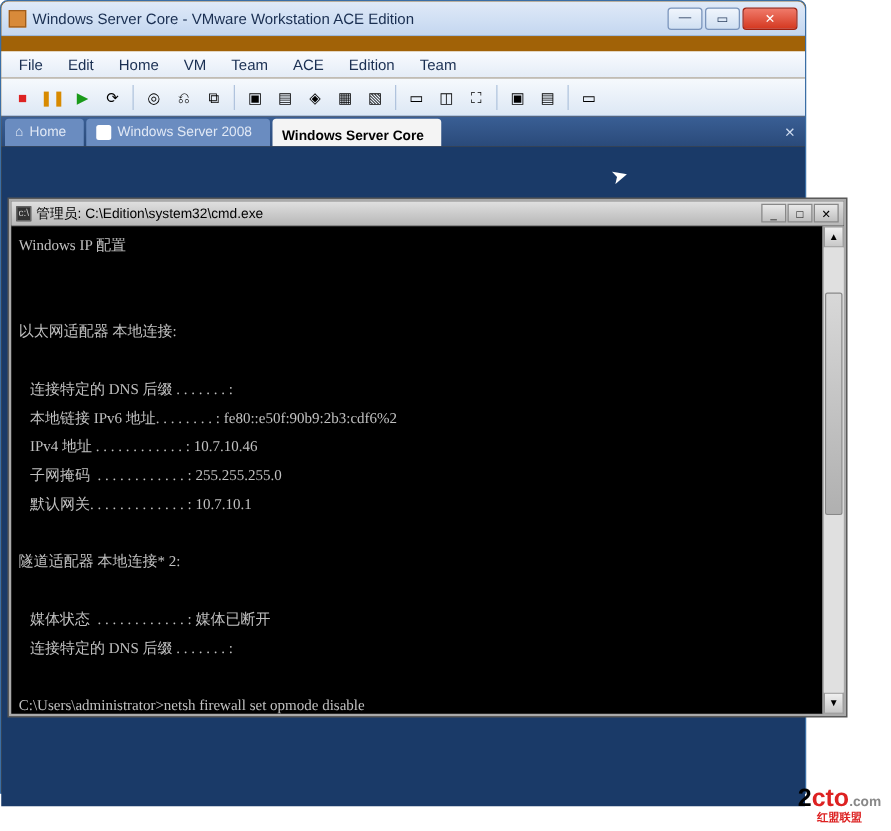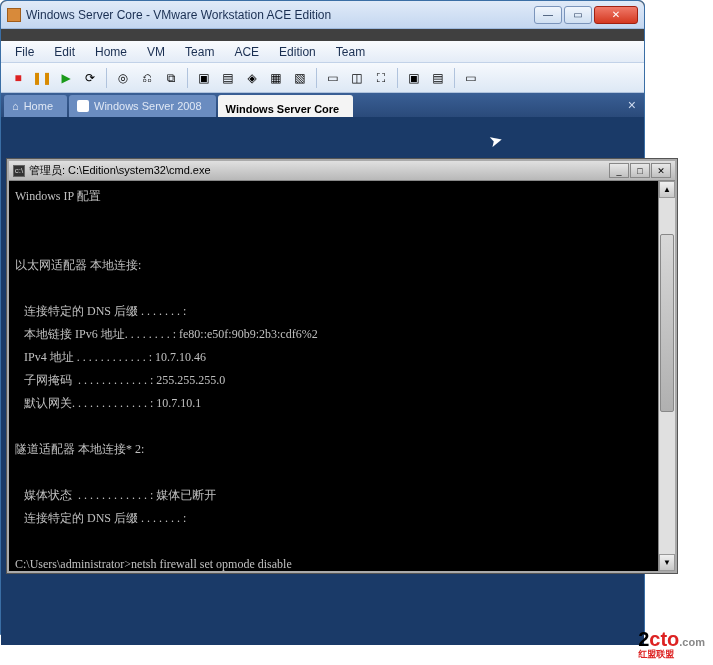--- a/index.html
+++ b/index.html
@@ -1,17 +1,17 @@
 <!DOCTYPE html>
 <html><head>
 <meta charset="utf-8">
 <style>
   * { box-sizing: border-box; margin: 0; padding: 0; }
   body { width: 713px; height: 665px; background: #fff; font-family: Tahoma, Arial, sans-serif; position: relative; }
-  .outer-window { width: 645px; height: 635px; border: 1px solid #3a6ea5; background: #404040; border-radius: 6px 6px 0 0; }
+  .outer-window { width: 645px; height: 635px; border: 1px solid #3a6ea5; background: #a16207; border-radius: 6px 6px 0 0; }
   .titlebar { height: 28px; background: linear-gradient(#e0eaf8, #c4d7f0); display: flex; align-items: center; padding: 0 6px; border-radius: 6px 6px 0 0; border-bottom: 1px solid #9db9dd; }
   .app-icon { width: 14px; height: 14px; background: #d88a3a; border: 1px solid #a05c1a; margin-right: 5px; }
   .title-text { font-size: 12px; color: #1a2f52; flex: 1; }
   .win-btns { display: flex; gap: 2px; }
   .win-btn { width: 28px; height: 18px; border: 1px solid #7a94bb; background: linear-gradient(#f0f5fc,#d0e0f2); border-radius: 3px; display:flex; align-items:center; justify-content:center; cursor:pointer; font-size:10px; color:#2a3f5f;}
   .win-btn.close { background: linear-gradient(#f07a6a,#d43820); color:#fff; border-color:#a02010; width:44px;}
   .menubar { height: 22px; background: linear-gradient(#f9fbfe,#e4ecf7); display: flex; align-items: center; padding: 0 4px; border-bottom:1px solid #c2d2e8;margin-top:12px;}
   .menu-item { padding: 2px 10px; font-size: 12px; color: #1a2f52; cursor:pointer;}
   .toolbar { height: 30px; background: linear-gradient(#f6f9fd,#dde8f5); display: flex; align-items: center; padding: 0 6px; gap:2px; border-bottom:1px solid #b0c3dd;}
   .tbtn { width: 22px; height: 22px; border: 1px solid transparent; border-radius:2px; display:flex; align-items:center; justify-content:center; cursor:pointer; font-size:12px;}
@@ -35,21 +35,21 @@
   .cmd-btns { display:flex; gap:1px;}
   .cmd-btn { width:20px; height:15px; background:linear-gradient(#e8e8e8,#c0c0c0); border:1px solid #888; font-size:9px; display:flex; align-items:center; justify-content:center; cursor:pointer;}
   .cmd-body { height: 390px; display:flex; }
   .cmd-content { flex:1; padding: 4px 6px; color:#c0c0c0; font-family: Liberation Serif, serif; font-size:12px; line-height:23px; white-space:pre; overflow:hidden;}
   .cmd-scroll { width:17px; background:#e8e8e8; border-left:1px solid #888; display:flex; flex-direction:column;}
   .scroll-btn{height:17px; background:linear-gradient(#f0f0f0,#c8c8c8); border:1px solid #999; font-size:8px; display:flex;align-items:center;justify-content:center;cursor:pointer;}
   .scroll-track{flex:1; background:#e0e0e0; position:relative;}
   .scroll-thumb{position:absolute; top:10%; left:1px; right:1px; height:50%; background:linear-gradient(#d8d8d8,#b0b0b0); border:1px solid #888; border-radius:2px; cursor:pointer;}
   .watermark { position:absolute; right:8px; bottom:4px; font-size:20px; font-weight:bold; }
   .watermark .two{color:#000;} .watermark .cto{color:#d22;} .watermark .com{color:#888; font-size:11px;}
-  .watermark .sub{ font-size:9px; color:#d22; display:block; text-align:left; margin-top:-3px;}
+  .watermark .sub{ font-size:9px; color:#d22; display:block; text-align:center; margin-top:-3px;}
 </style>
 </head>
 <body>
 
 <div class="outer-window">
   <div class="titlebar">
     <div class="app-icon"></div>
     <div class="title-text">Windows Server Core - VMware Workstation ACE Edition</div>
     <div class="win-btns">
       <div class="win-btn">—</div>

